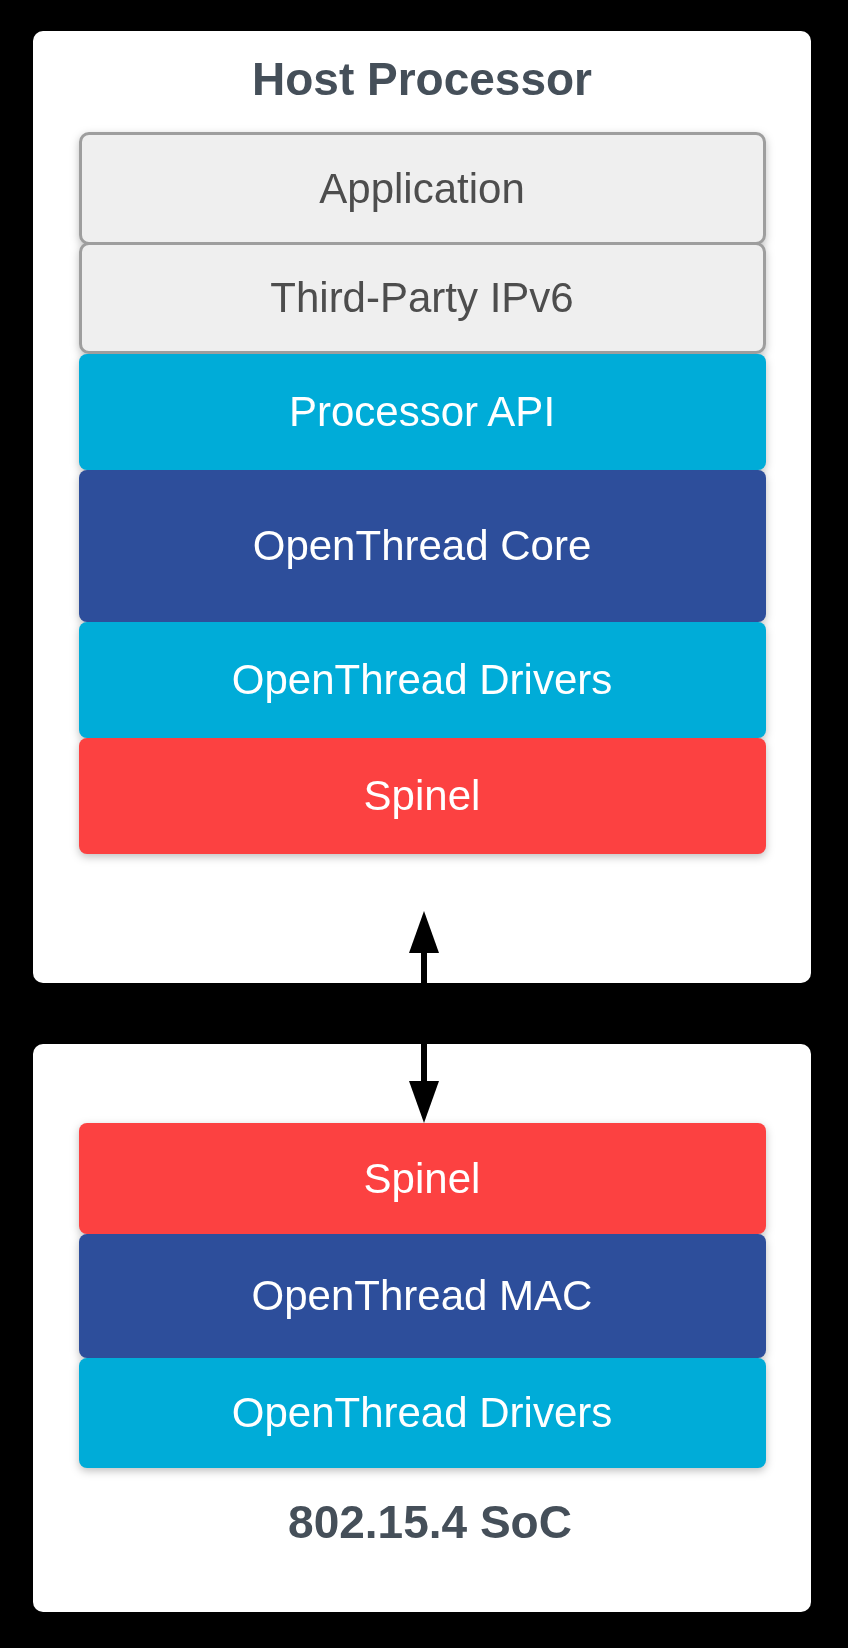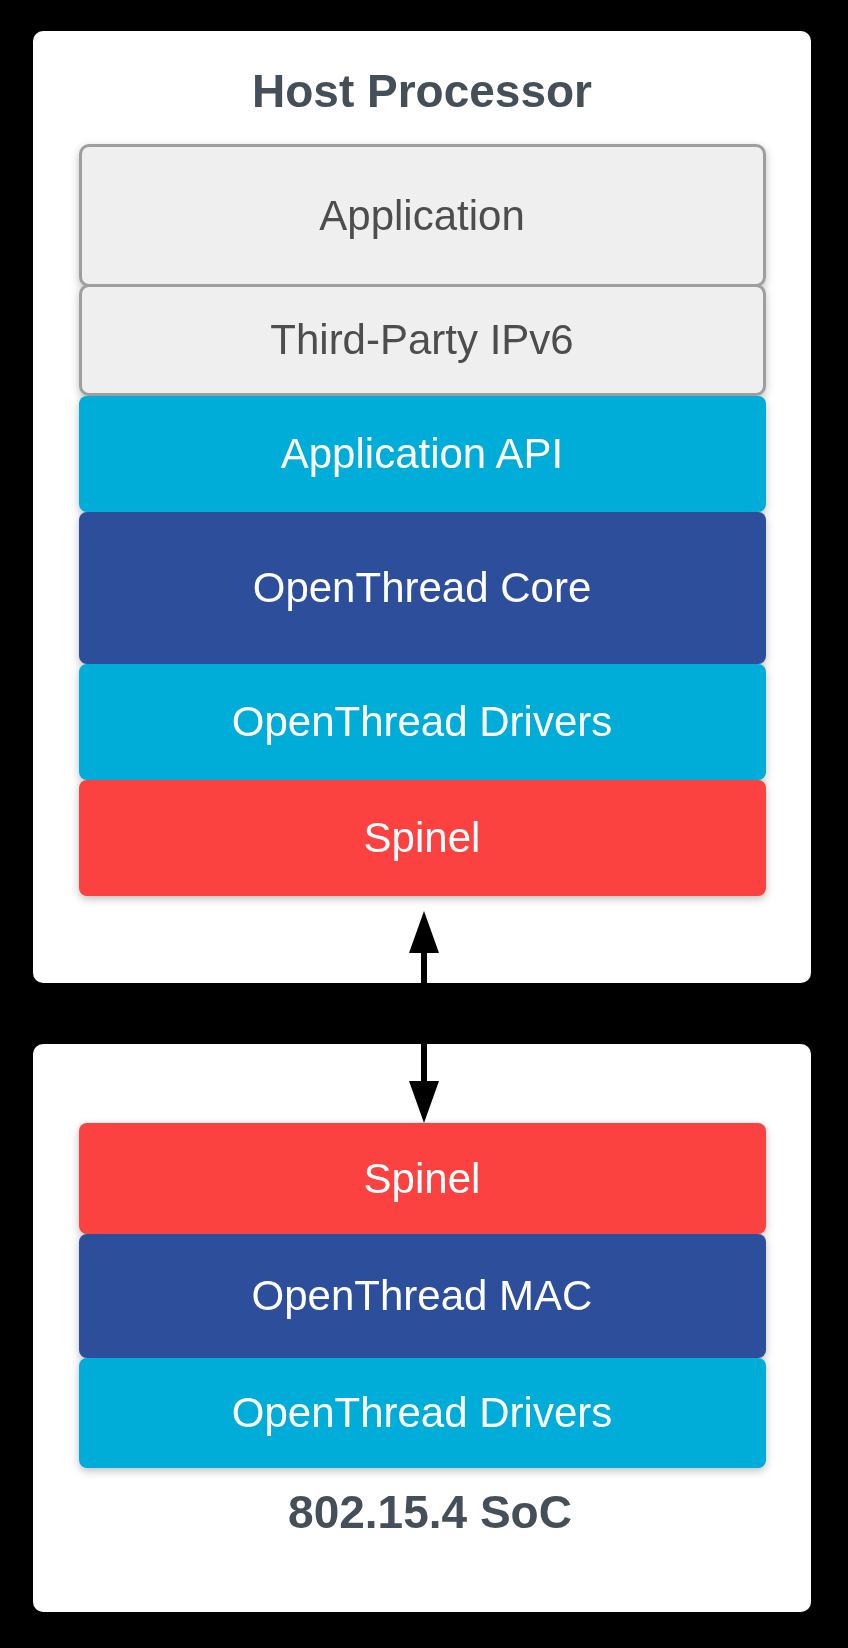--- a/index.html
+++ b/index.html
@@ -33,22 +33,22 @@
   #host-card { top: 31px; height: 952px; }
   #soc-card  { top: 1044px; height: 568px; }
 
   .card-title {
     text-align: center;
     font-size: 46px;
     font-weight: bold;
     color: var(--title-text);
     line-height: 56px;
   }
-  #host-card .card-title { margin-top: 32px; }
-  #soc-card  .card-title { margin-top: 16px; padding-left: 16px; }
+  #host-card .card-title { margin-top: 20px; }
+  #soc-card  .card-title { margin-top: 26px; padding-left: 16px; }
 
   .stack {
     width: 687px;
     margin: 0 auto;
     filter: drop-shadow(0 3px 4px rgba(0,0,0,0.25));
   }
   #host-card .stack { margin-top: 25px; }
   #soc-card  .stack { margin-top: 79px; }
 
   .layer {
@@ -64,21 +64,21 @@
     border: 3px solid var(--gray-border);
     border-radius: 10px;
     color: var(--gray-box-text);
   }
   .layer.gray + .layer.gray { margin-top: -3px; }
   .layer.cyan { background: var(--cyan); }
   .layer.blue { background: var(--blue); }
   .layer.red  { background: var(--red); }
 
   
-  .h-app     { height: 143px; }
+  .h-app     { height: 113px; }
   .h-ipv6    { height: 112px; }
   .h-api     { height: 116px; }
   .h-core    { height: 152px; }
   .h-drivers { height: 116px; }
   .h-spinel  { height: 116px; }
   
   .s-spinel  { height: 111px; }
   .s-mac     { height: 124px; }
   .s-drivers { height: 110px; }
 
@@ -92,21 +92,21 @@
   }
 </style>
 </head>
 <body>
 
 <div class="card" id="host-card">
   <div class="card-title">Host Processor</div>
   <div class="stack">
     <div class="layer gray h-app">Application</div>
     <div class="layer gray h-ipv6">Third-Party IPv6</div>
-    <div class="layer cyan h-api">Application API</div>
+    <div class="layer cyan h-api">Processor API</div>
     <div class="layer blue h-core">OpenThread Core</div>
     <div class="layer cyan h-drivers">OpenThread Drivers</div>
     <div class="layer red h-spinel">Spinel</div>
   </div>
 </div>
 
 <svg id="connector-arrow" viewBox="0 0 32 212" xmlns="http://www.w3.org/2000/svg">
   <line x1="16" y1="30" x2="16" y2="182" stroke="#000000" stroke-width="6"></line>
   <polygon points="16,0 1,42 31,42" fill="#000000"></polygon>
   <polygon points="16,212 1,170 31,170" fill="#000000"></polygon>

